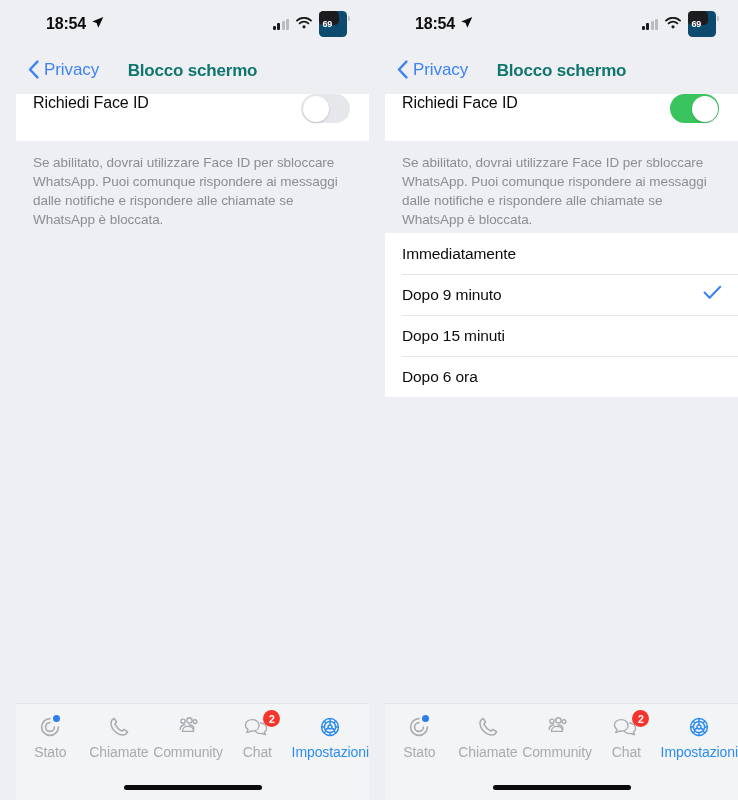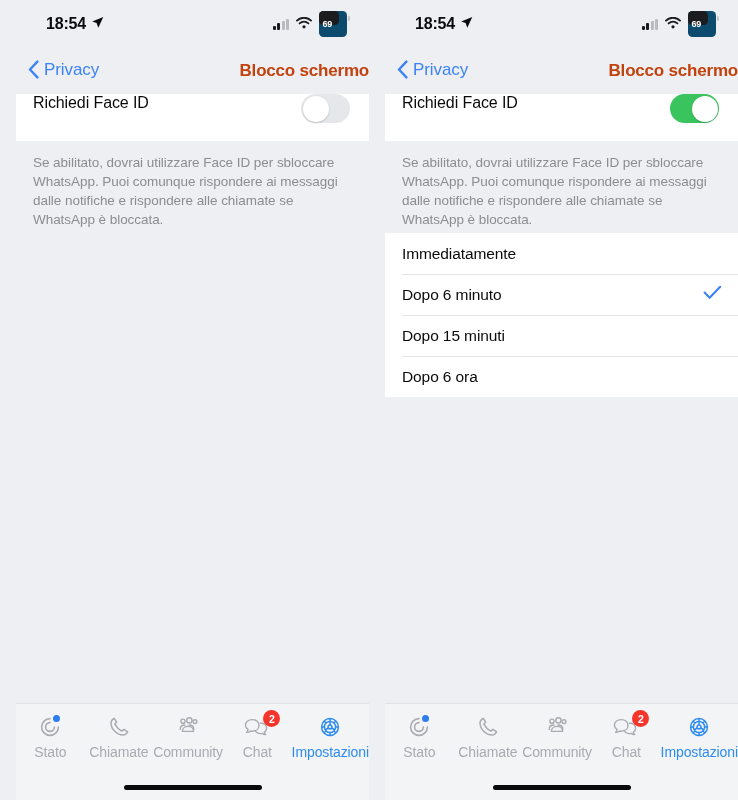--- a/index.html
+++ b/index.html
@@ -123,24 +123,24 @@
     cursor: pointer;
   }
   .nav-back-label {
     font-size: 17px;
     color: #3c83f6;
     letter-spacing: -0.1px;
   }
   .nav-title {
     position: absolute;
     left: 0; right: 0;
-    text-align: right;
+    text-align: center;
     font-size: 17px;
     font-weight: bold;
-    color: #c2410c;
+    color: #0f766e;
     letter-spacing: -0.2px;
     pointer-events: none;
   }
 
   
   .content {
     flex: 1 1 auto;
     position: relative;
     background: #eeeff2;
     overflow: hidden;
@@ -471,21 +471,21 @@
             <span class="knob"></span>
           </span>
       </div>
       <div class="footnote">Se abilitato, dovrai utilizzare Face ID per sbloccare WhatsApp. Puoi comunque rispondere ai messaggi dalle notifiche e rispondere alle chiamate se WhatsApp è bloccata.</div>
 
       <div class="options-card">
         <div class="option-row">
           <span class="option-label">Immediatamente</span>
         </div>
         <div class="option-row">
-          <span class="option-label">Dopo 6 minuto</span>
+          <span class="option-label">Dopo 9 minuto</span>
           <span class="check">
             <svg width="19" height="15" viewBox="0 0 19 15">
                 <path d="M1.6 7.6 L6.6 12.8 L17.2 1.8" stroke="#3c83f6" stroke-width="2.1" fill="none" stroke-linecap="round" stroke-linejoin="round"></path>
               </svg>
           </span>
         </div>
         <div class="option-row">
           <span class="option-label">Dopo 15 minuti</span>
         </div>
         <div class="option-row">

